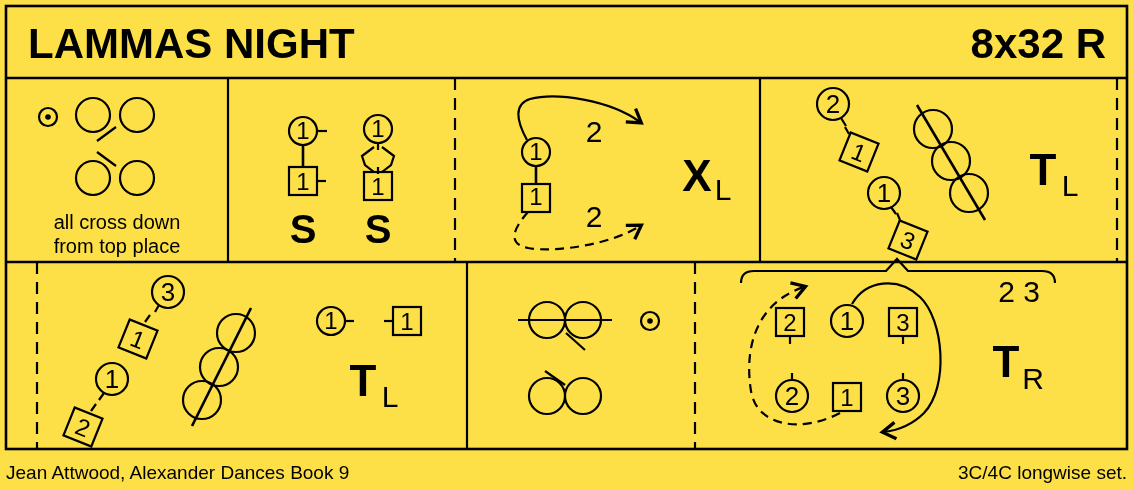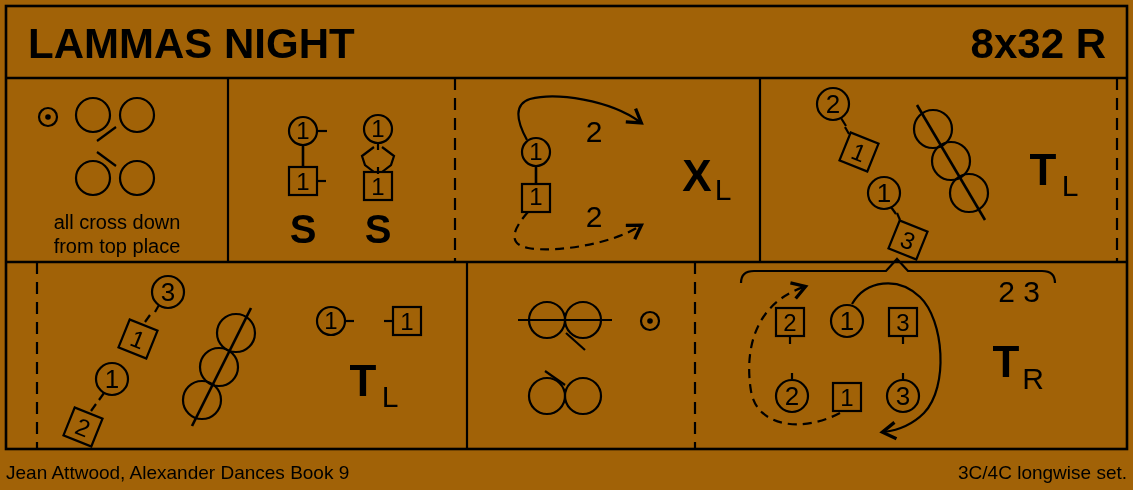--- a/index.html
+++ b/index.html
@@ -1,16 +1,16 @@
 <!DOCTYPE html>
 <html><head>
 <meta charset="utf-8">
 <style>
   html,body { margin:0; padding:0; background:#ffffff; }
-  #stage { position:relative; width:1133px; height:490px; background:#a16207; overflow:hidden; }
+  #stage { position:relative; width:1133px; height:490px; background:#fde047; overflow:hidden; }
   svg { display:block; }
   svg text { font-family:"Liberation Sans","DejaVu Sans",sans-serif; fill:#000; }
   .shape  { stroke:#000; fill:none; stroke-width:2.2; }
   .thick  { stroke:#000; fill:none; stroke-width:2.6; }
   .frame  { stroke:#000; fill:none; stroke-width:2.6; }
   .divider{ stroke:#000; fill:none; stroke-width:2.2; }
   .dashed { stroke-dasharray:12 8; }
   .arcdash{ stroke-dasharray:9 6; }
   .num    { font-size:24px; text-anchor:middle; }
   .numb   { font-size:26px; text-anchor:middle; }

